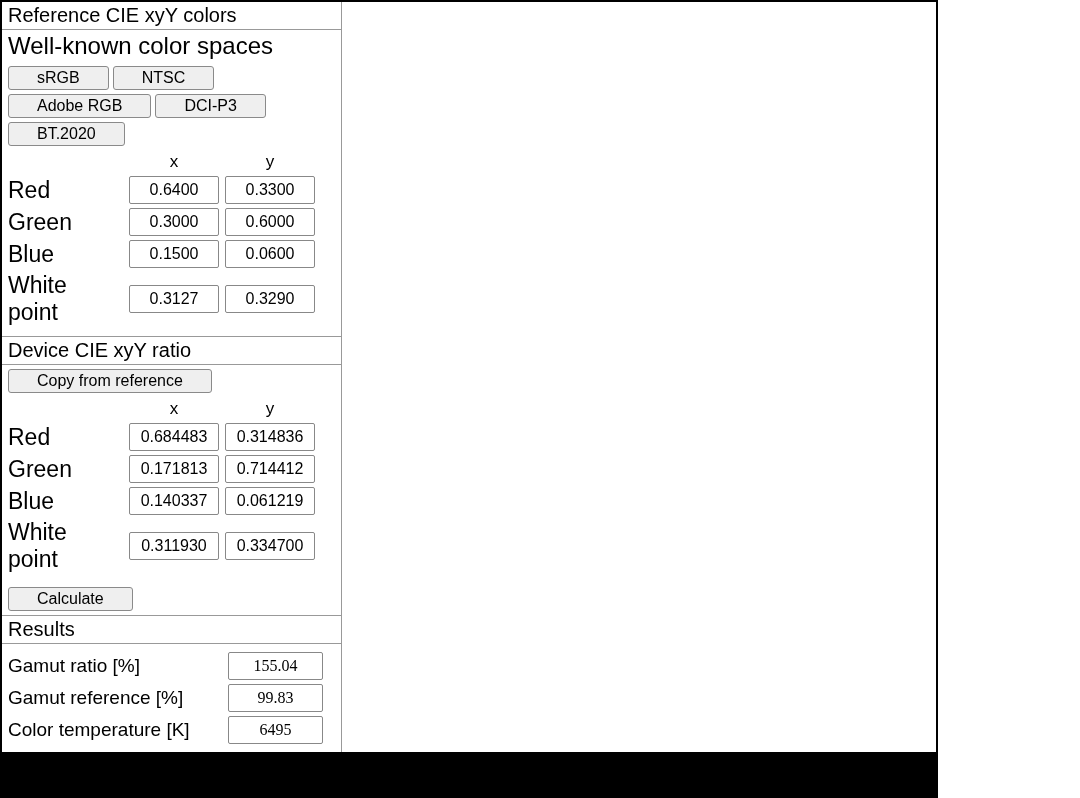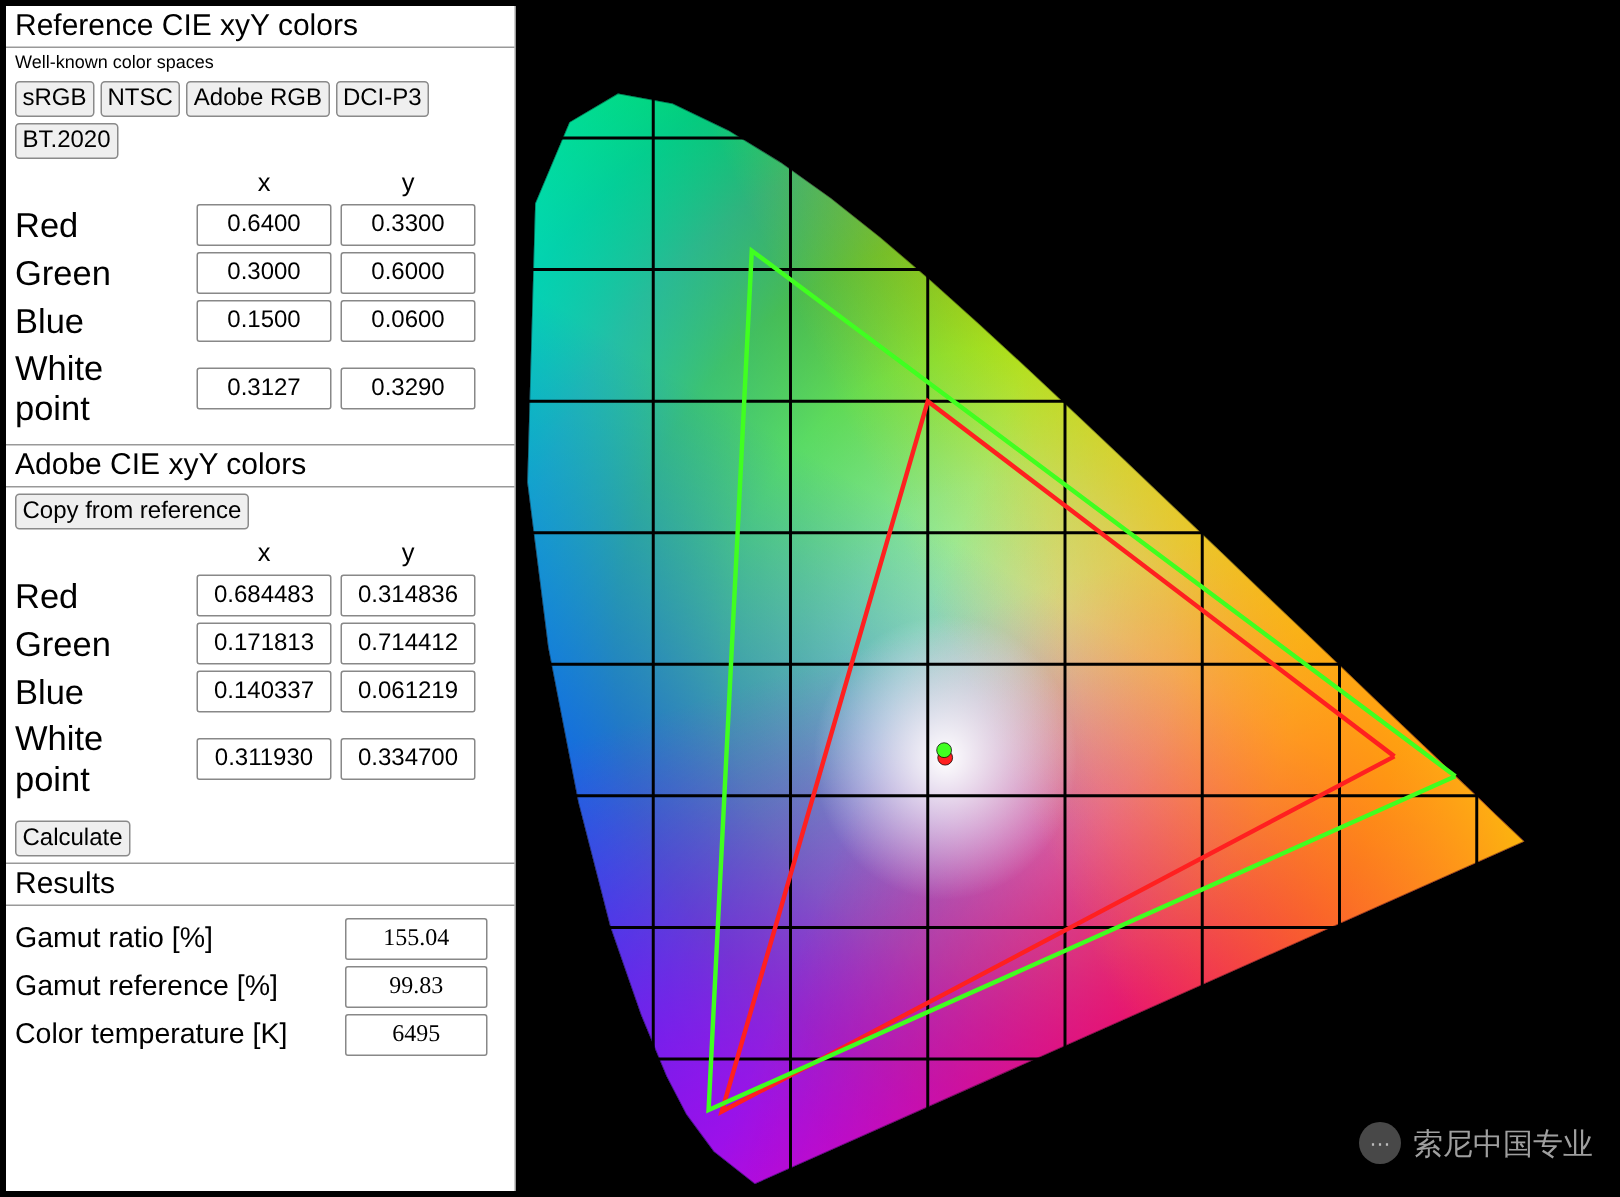--- a/index.html
+++ b/index.html
@@ -7,52 +7,53 @@
     margin: 0;
     font-family: "Segoe UI", Arial, sans-serif;
     font-size: 17px;
     background: #fff;
     width: 1080px;
     height: 798px;
     overflow: hidden;
   }
   .container {
     display: flex;
-    border: 4px solid #000000;
-    width: 1080px;
+    border: 2px solid #000000;
+    width: 938px;
     height: 798px;
+    flex-direction: column;
   }
   .sidebar {
     width: 340px;
     display: flex;
     flex-direction: column;
     border-right: 1px solid #999;
   }
   .section-header {
     font-size: 20px;
     padding: 2px 6px;
     border-bottom: 1px solid #999;
   }
   .sub-header {
-    font-size: 12px;
+    font-size: 24px;
     padding: 2px 6px;
   }
   .button-row {
     display: flex;
     flex-wrap: wrap;
     gap: 4px;
     padding: 4px 6px;
   }
   button.preset, button.action {
     font-family: inherit;
     font-size: 16px;
     background: #efefef;
     border: 1px solid #8a8a8a;
     border-radius: 3px;
-    padding: 2px 4px;
+    padding: 2px 28px;
     cursor: pointer;
   }
   .xy-table {
     padding: 2px 6px 6px 6px;
   }
   .xy-head {
     display: grid;
     grid-template-columns: 115px 90px 90px;
     gap: 6px;
     padding: 0;
@@ -163,21 +164,21 @@
         <input class="cell" value="0.1500" style="">
         <input class="cell" value="0.0600" style="">
       </div>
       <div class="xy-row">
         <label>White point</label>
         <input class="cell" value="0.3127" style="">
         <input class="cell" value="0.3290" style="">
       </div>
     </div>
 
-    <div class="section-header" style="border-top:1px solid #999">Adobe CIE xyY colors</div>
+    <div class="section-header" style="border-top:1px solid #999">Device CIE xyY ratio</div>
     <div class="button-row">
       <button class="action">Copy from reference</button>
     </div>
     <div class="xy-table">
       <div class="xy-head">
         <span></span>
         <span>x</span>
         <span>y</span>
       </div>
       <div class="xy-row">

